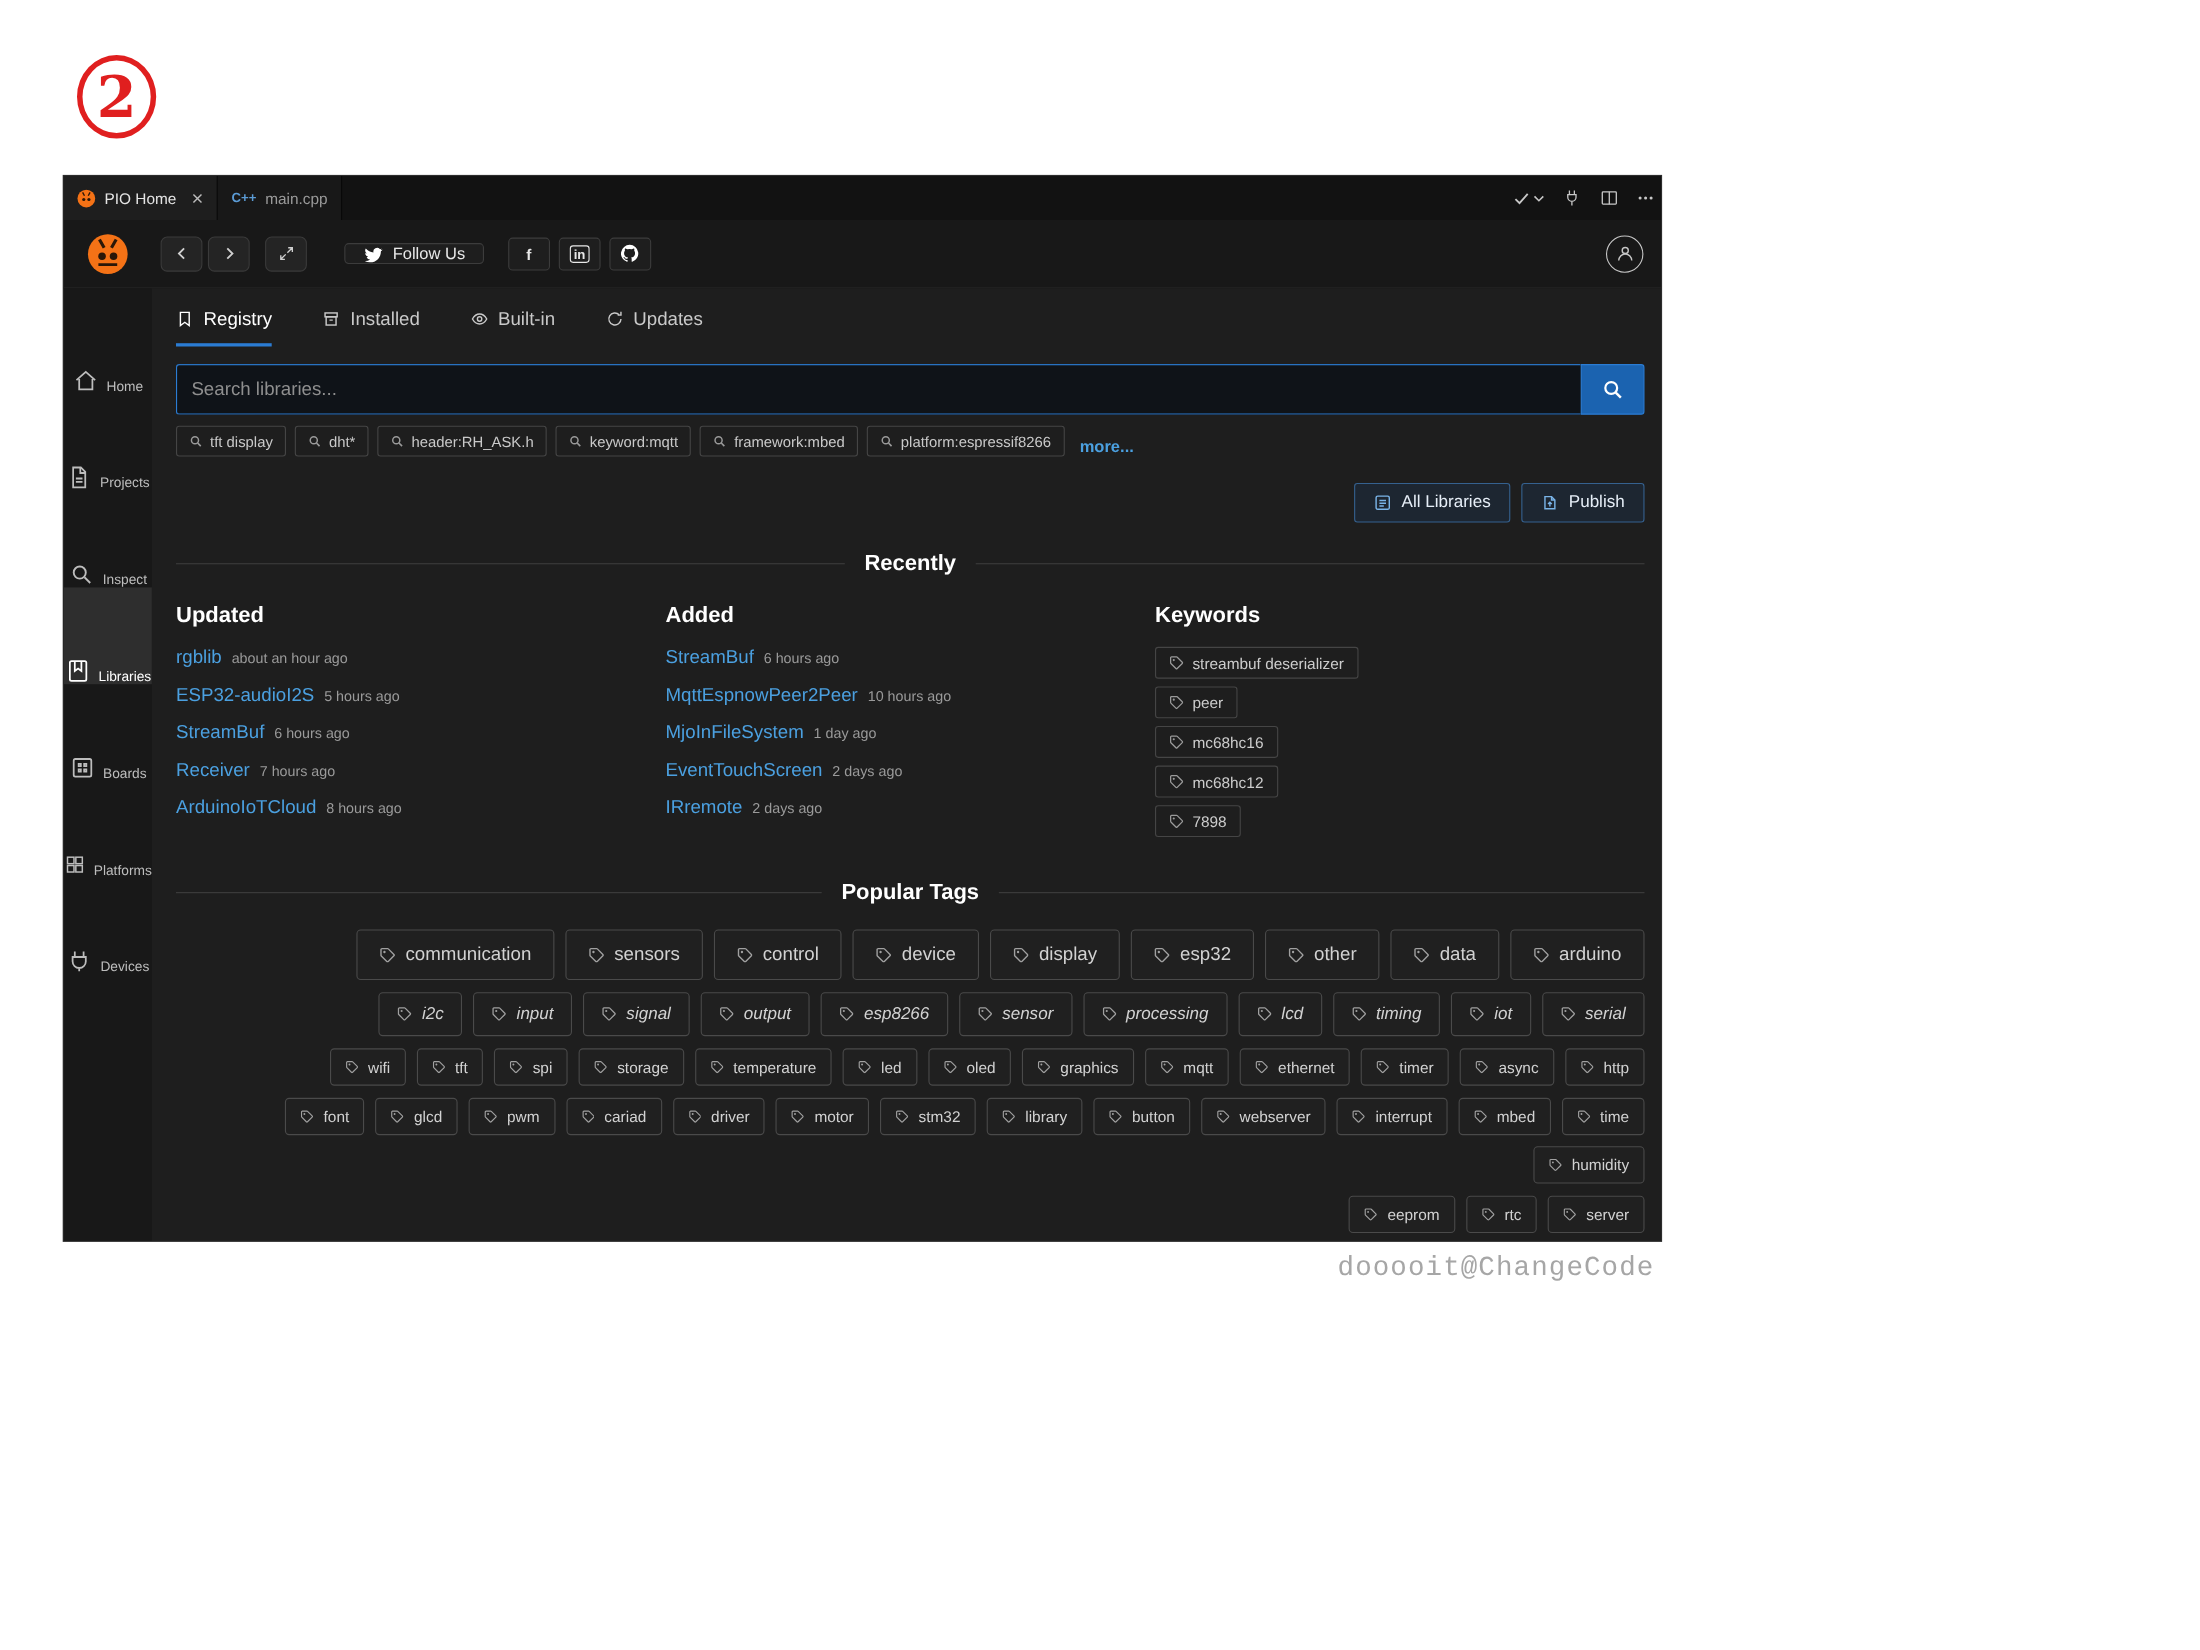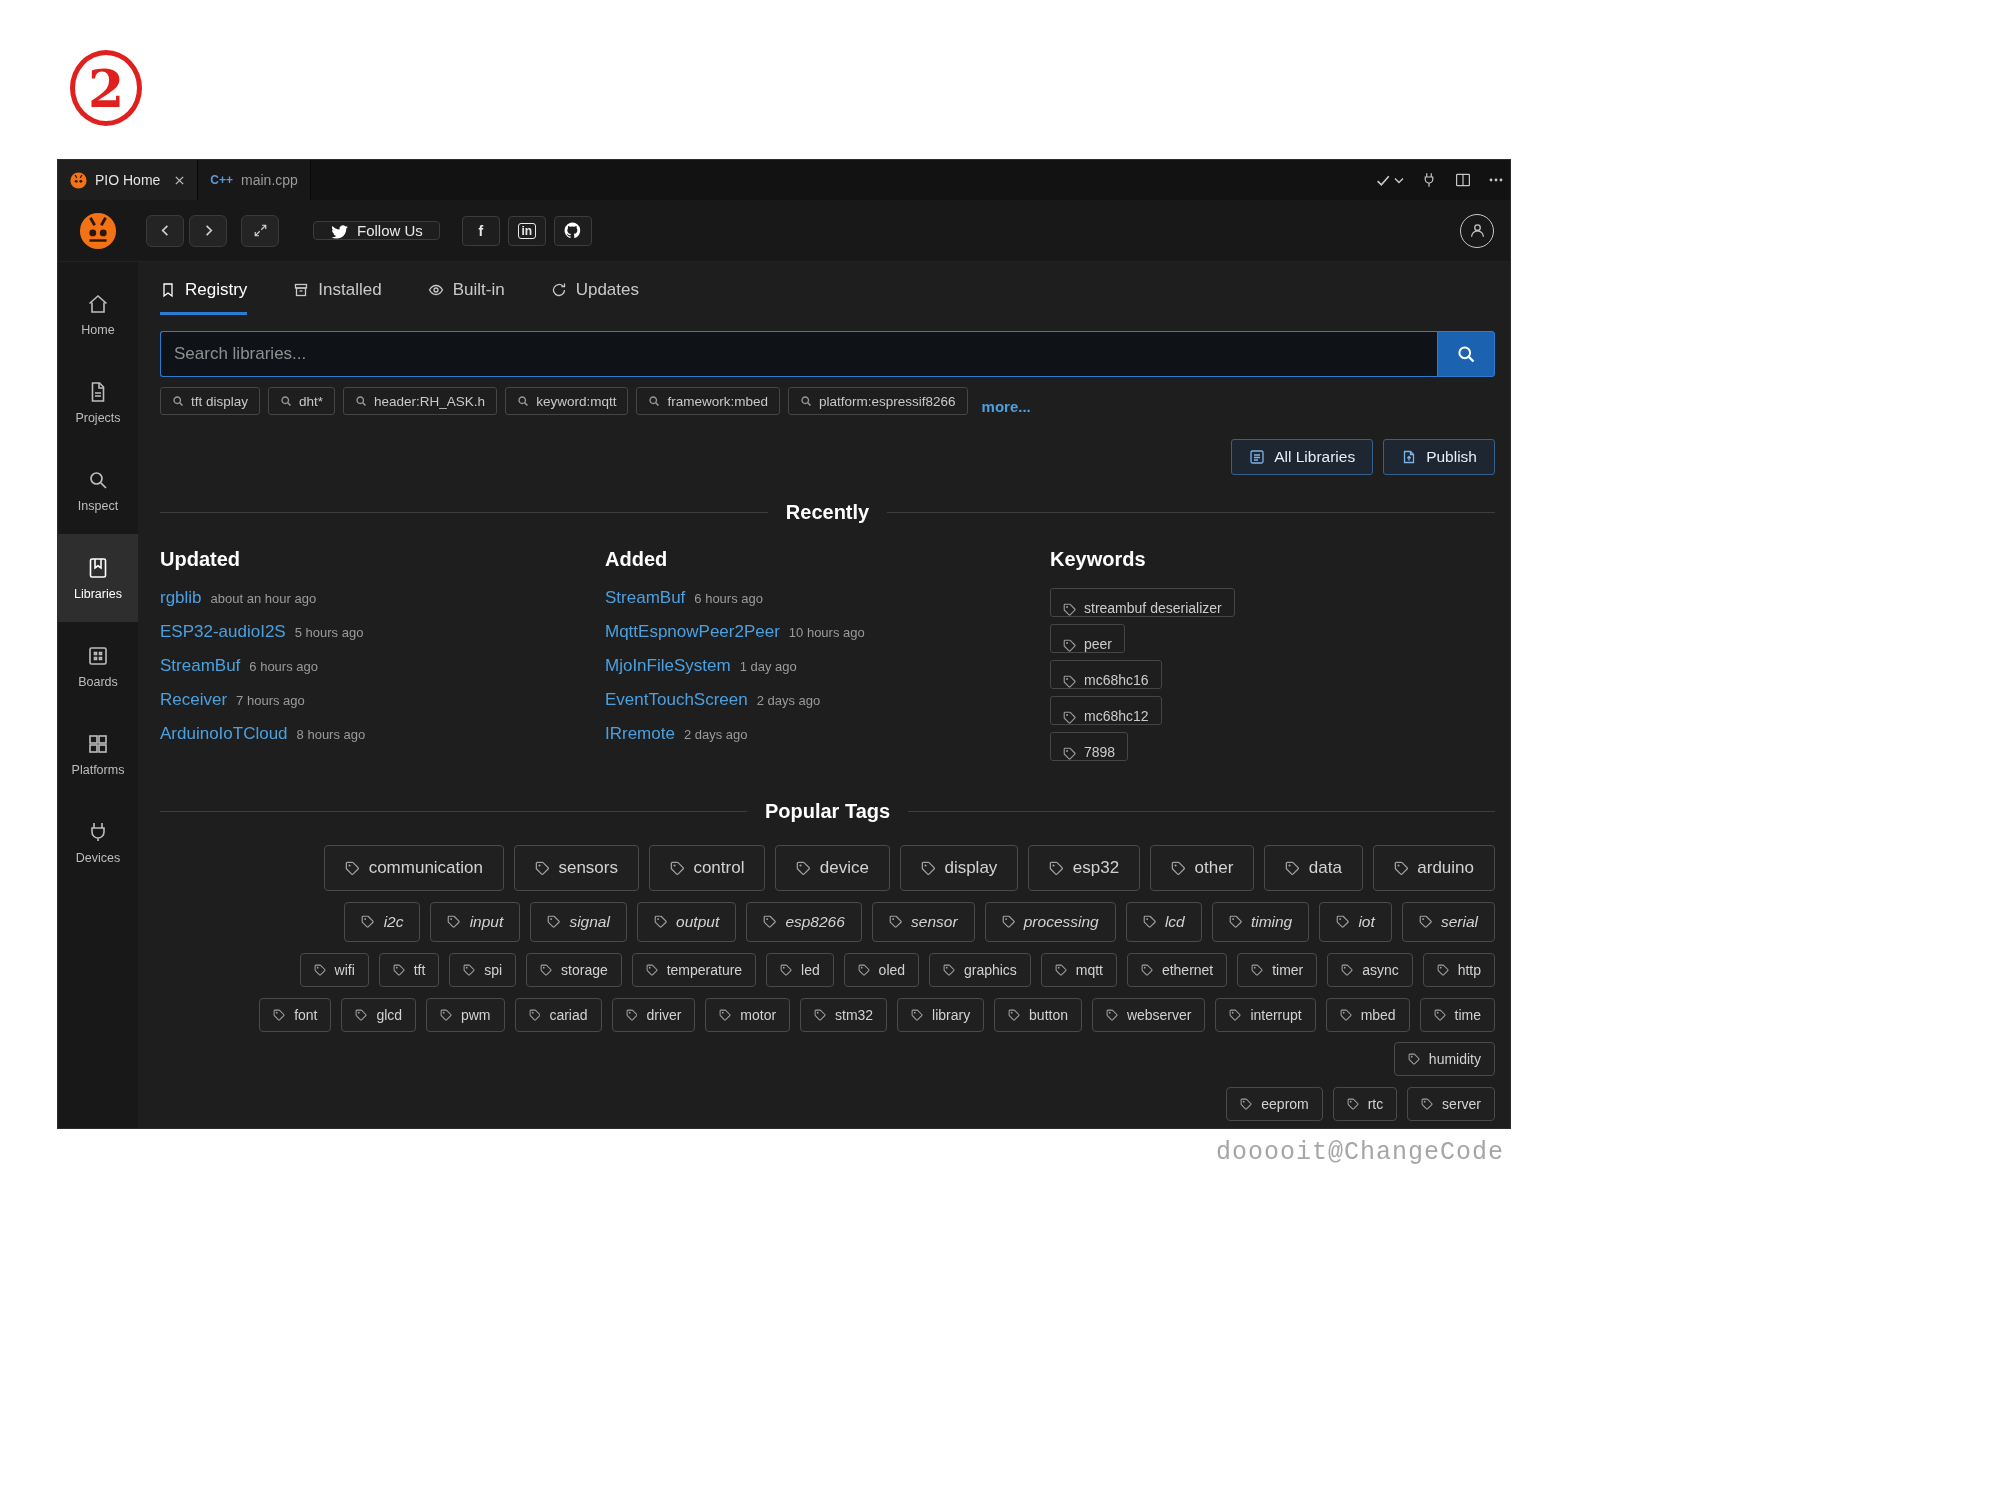--- a/index.html
+++ b/index.html
@@ -31,21 +31,21 @@
   .nav-group { display:flex; gap:5px; margin-left:8px; }
   .expand-btn { margin-left:14px; }
   .follow-btn { margin-left:34px; height:19px; display:flex; align-items:center; gap:9px; padding:0 16px; background:#1e1e1e; border:1px solid #3c3c3c; border-radius:4px; color:#e8e8e8; font-size:15px; cursor:pointer; }
   .social-group { display:flex; gap:8px; margin-left:22px; }
   .social-btn { width:38px; height:30px; background:#1e1e1e; border:1px solid #3c3c3c; border-radius:4px; color:#e8e8e8; display:flex; align-items:center; justify-content:center; font-weight:bold; font-size:14px; cursor:pointer; }
   .account-btn { margin-left:auto; margin-right:16px; width:34px; height:34px; border:1.5px solid #c7c7c7; border-radius:50%; color:#c7c7c7; display:flex; align-items:center; justify-content:center; cursor:pointer; }
 
   
   .wbody { flex:1; display:flex; min-height:0; }
   .sidebar { width:80px; background:#181818; padding-top:8px; flex:0 0 auto; }
-  .side-item { height:88px; display:flex; flex-direction:column; align-items:center; justify-content:center; gap:7px; color:#bdbdbd; font-size:12.5px; cursor:pointer; }
+  .side-item { height:88px; display:flex; flex-direction:row; align-items:flex-end; justify-content:center; gap:7px; color:#bdbdbd; font-size:12.5px; cursor:pointer; }
   .side-item.active { background:#2e2e2e; color:#ffffff; }
   .side-item svg { display:block; }
 
   .content { flex:1; padding:14px 15px 0 22px; overflow:hidden; }
 
   
   .ptabs { display:flex; gap:46px; margin-top:4px; }
   .ptab { display:flex; align-items:center; gap:9px; font-size:17px; color:#c9c9c9; padding-bottom:12px; border-bottom:3px solid transparent; cursor:pointer; }
   .ptab.active { color:#ffffff; border-bottom-color:#2b7cd3; }
 
@@ -73,21 +73,21 @@
   .divider .t { font-size:20px; font-weight:bold; color:#ffffff; }
   .div-recently { margin-top:26px; }
   .div-tags { margin-top:32px; }
 
   
   .cols { margin-top:24px; display:grid; grid-template-columns:445px 445px 1fr; }
   .col h3 { font-size:20px; color:#ffffff; margin-bottom:17px; }
   .lib-row { margin-bottom:14px; font-size:17px; display:flex; align-items:baseline; }
   .lib-link { color:#4ba0e0; text-decoration:none; cursor:pointer; }
   .lib-time { font-size:13px; color:#9a9a9a; margin-left:9px; }
-  .kw-chip { display:flex; align-items:flex-end; gap:8px; height:29px; padding:0 12px; background:#1e1e1e; border:1px solid #454545; border-radius:3px; color:#cccccc; font-size:14px; width:fit-content; margin-bottom:7px; cursor:pointer; }
+  .kw-chip { display:flex; align-items:center; gap:8px; height:29px; padding:0 12px; background:#1e1e1e; border:1px solid #454545; border-radius:3px; color:#cccccc; font-size:14px; width:fit-content; margin-bottom:7px; cursor:pointer; }
   .kw-chip .i { color:#9a9a9a; display:flex; }
 
   
   .tags-rows { margin-top:22px; }
   .tag-row { display:flex; gap:10px; margin-bottom:11px; flex-wrap:wrap;justify-content:flex-end; }
   .tag-btn { display:inline-flex; align-items:center; gap:9px; background:#202020; border:1px solid #4a4a4a; border-radius:4px; color:#d2d2d2; cursor:pointer; font-family:"Liberation Sans", sans-serif; }
   .tag-btn .i { color:#a0a0a0; display:flex; }
   .tag-btn .i svg { width:0.85em; height:0.85em; }
   .tag-btn.lg { height:46px; padding:0 20px; font-size:17px; }
   .tag-btn.md { height:40px; padding:0 16px; font-size:15.5px;font-style:italic; }

